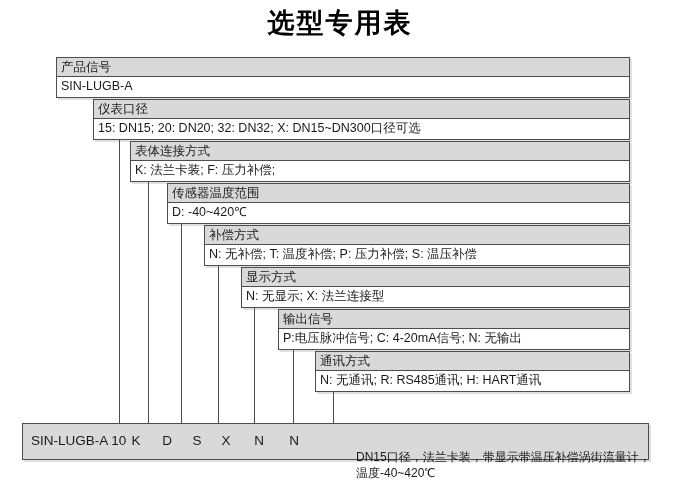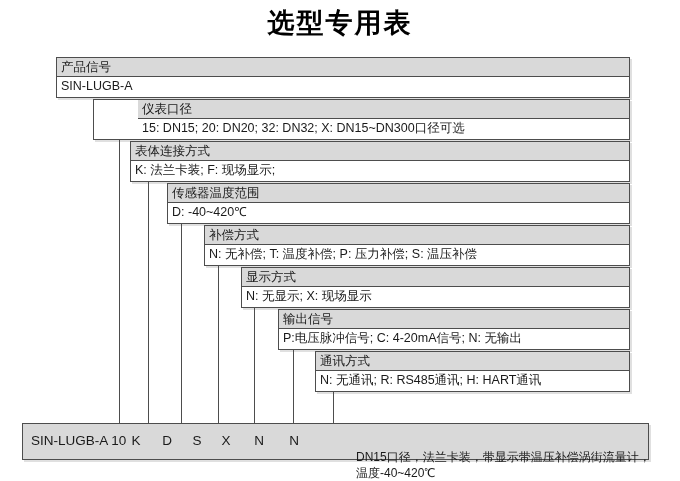--- a/index.html
+++ b/index.html
@@ -82,43 +82,43 @@
 
 <div class="canvas">
 
   <div class="page-title">选型专用表</div>
 
   <div class="sel-box" style="left:56px; top:57px; width:574px;">
     <div class="sel-box-header">产品信号</div>
     <div class="sel-box-value">SIN-LUGB-A</div>
   </div>
 
-  <div class="sel-box" style="left:93px; top:99px; width:537px;padding-left:44px;">
+  <div class="sel-box" style="left:93px; top:99px; width:537px;">
     <div class="sel-box-header">仪表口径</div>
     <div class="sel-box-value">15: DN15; 20: DN20; 32: DN32; X: DN15~DN300口径可选</div>
   </div>
 
   <div class="sel-box" style="left:130px; top:141px; width:500px;">
     <div class="sel-box-header">表体连接方式</div>
-    <div class="sel-box-value">K: 法兰卡装; F: 现场显示;</div>
+    <div class="sel-box-value">K: 法兰卡装; F: 压力补偿;</div>
   </div>
 
   <div class="sel-box" style="left:167px; top:183px; width:463px;">
     <div class="sel-box-header">传感器温度范围</div>
     <div class="sel-box-value">D: -40~420℃</div>
   </div>
 
   <div class="sel-box" style="left:204px; top:225px; width:426px;">
     <div class="sel-box-header">补偿方式</div>
     <div class="sel-box-value">N: 无补偿; T: 温度补偿; P: 压力补偿; S: 温压补偿</div>
   </div>
 
   <div class="sel-box" style="left:241px; top:267px; width:389px;">
     <div class="sel-box-header">显示方式</div>
-    <div class="sel-box-value">N: 无显示; X: 现场显示</div>
+    <div class="sel-box-value">N: 无显示; X: 法兰连接型</div>
   </div>
 
   <div class="sel-box" style="left:278px; top:309px; width:352px;">
     <div class="sel-box-header">输出信号</div>
     <div class="sel-box-value">P:电压脉冲信号; C: 4-20mA信号; N: 无输出</div>
   </div>
 
   <div class="sel-box" style="left:315px; top:351px; width:315px;">
     <div class="sel-box-header">通讯方式</div>
     <div class="sel-box-value">N: 无通讯; R: RS485通讯; H: HART通讯</div>

